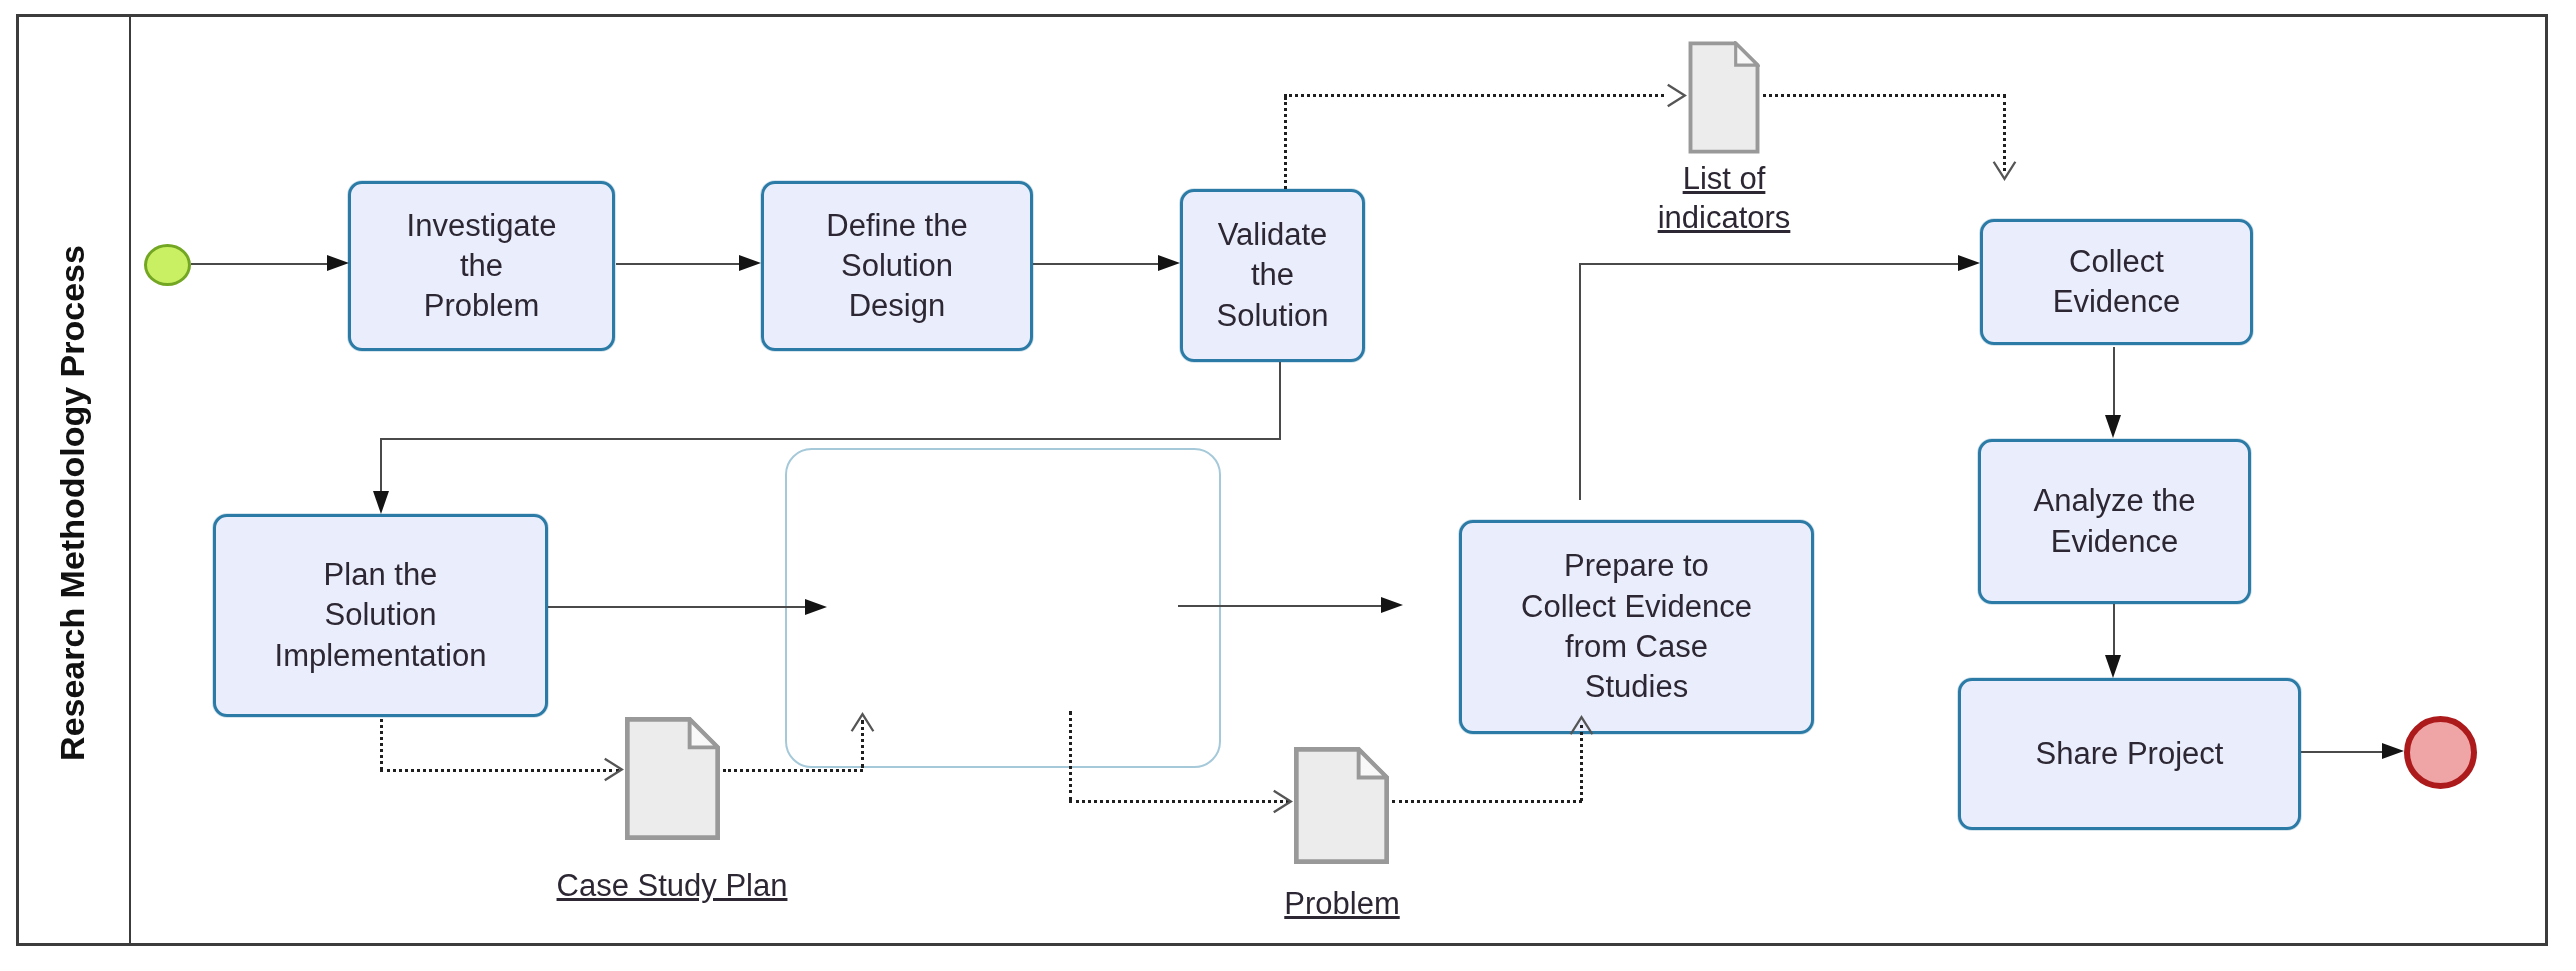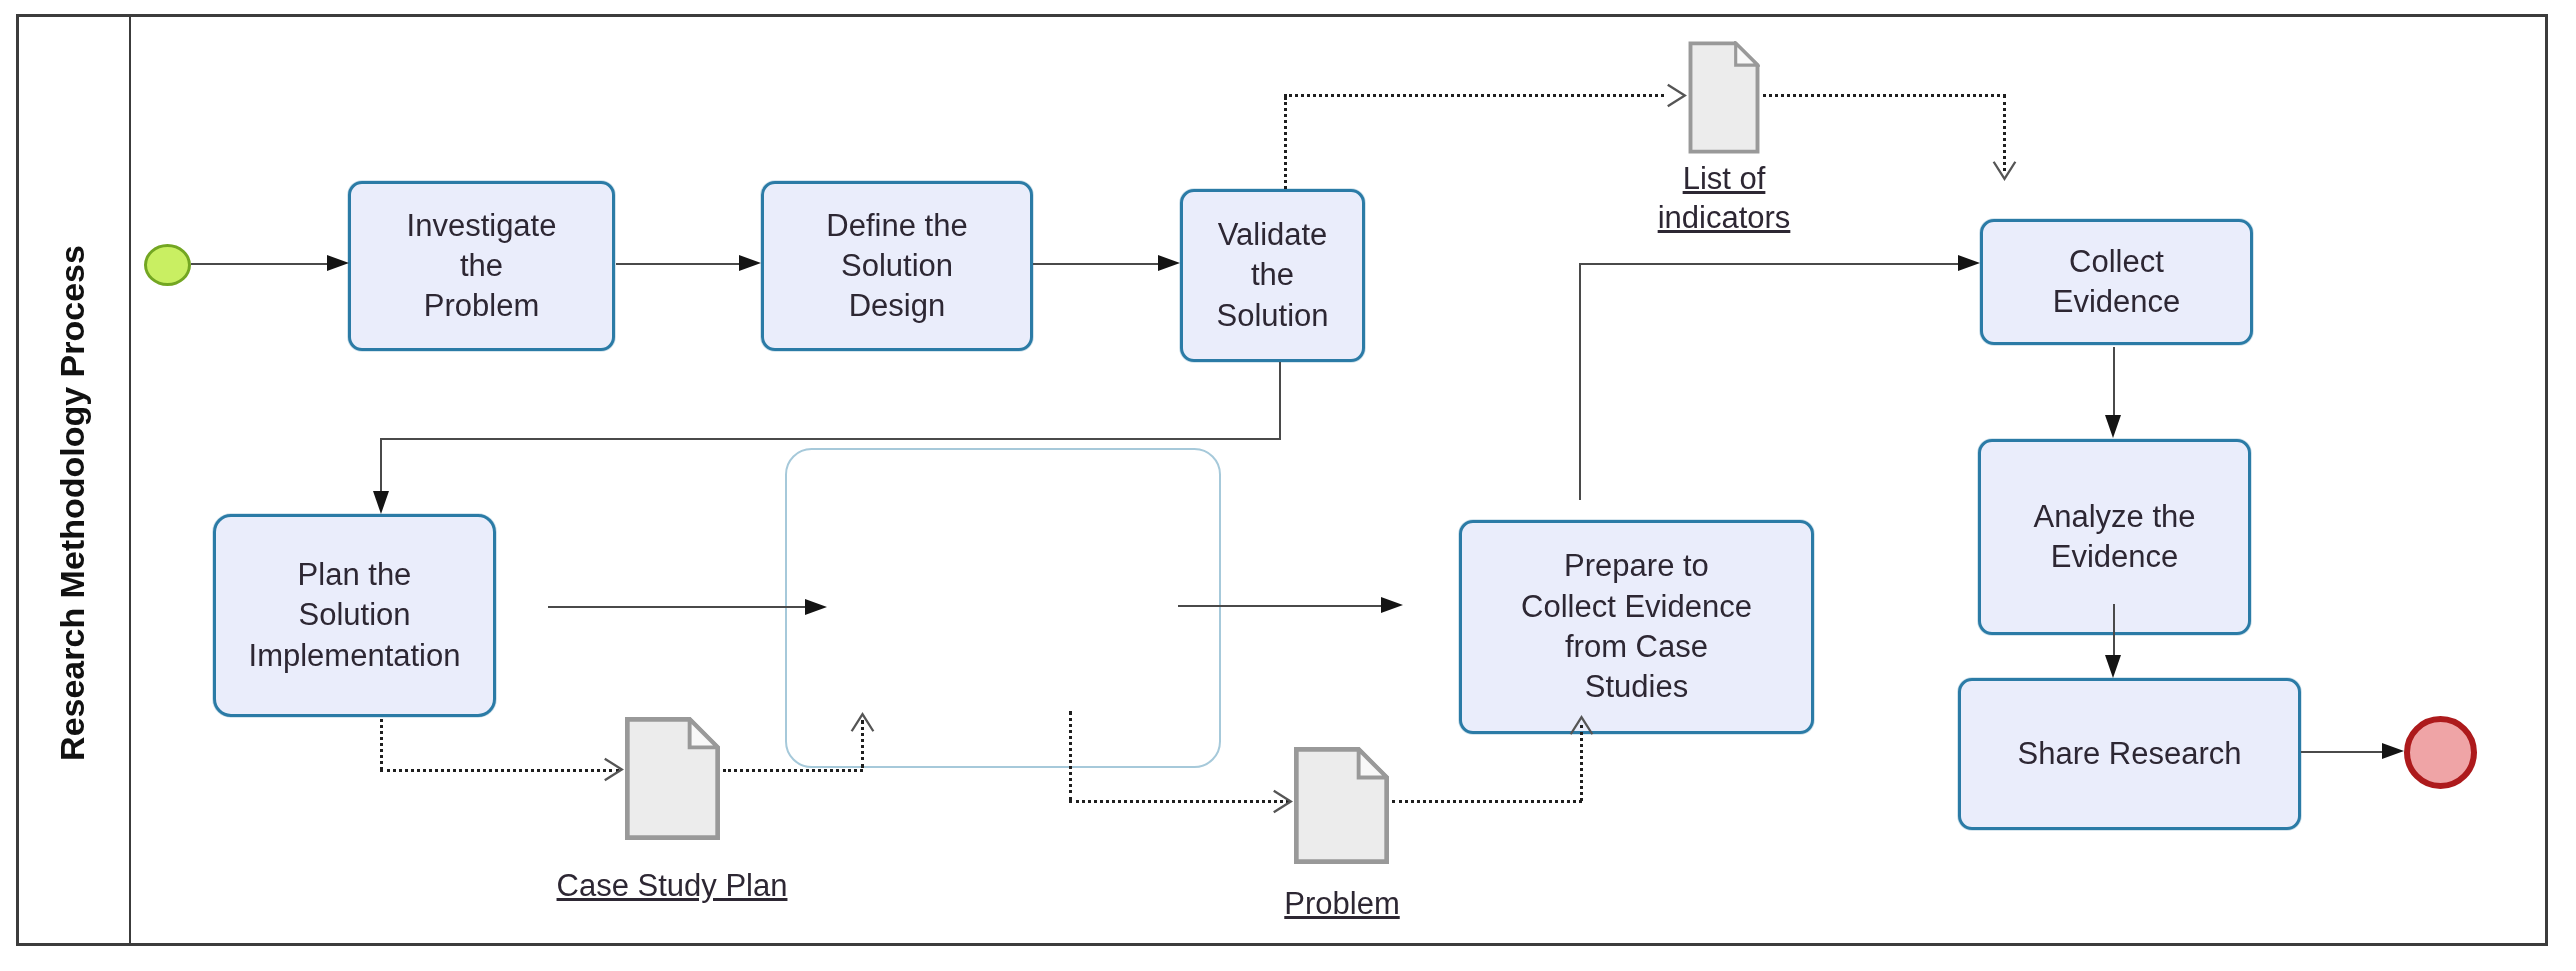--- a/index.html
+++ b/index.html
@@ -88,39 +88,39 @@
   <div class="task" style="left:1180px;top:189px;width:185px;height:173px;">
     <span class="label">Validate
 the
 Solution</span>
   </div>
   <div class="task" style="left:1980px;top:194px;width:273px;height:126px;margin-top:25px;">
     <span class="label">Collect
 Evidence</span>
   </div>
 
-  <div class="task" style="left:213px;top:514px;width:283px;height:203px;border-radius:18px;">
+  <div class="task" style="left:213px;top:514px;width:335px;height:203px;">
     <span class="label">Plan the
 Solution
 Implementation</span>
   </div>
   <div class="group" style="left:785px;top:448px;width:436px;height:320px;"></div>
   <div class="task" style="left:1459px;top:500px;width:355px;height:214px;margin-top:20px;">
     <span class="label">Prepare to
 Collect Evidence
 from Case
 Studies</span>
   </div>
 
-  <div class="task" style="left:1978px;top:439px;width:273px;height:196px;">
+  <div class="task" style="left:1978px;top:439px;width:273px;height:165px;">
     <span class="label">Analyze the
 Evidence</span>
   </div>
   <div class="task" style="left:1958px;top:678px;width:343px;height:152px;">
-    <span class="label">Share Research</span>
+    <span class="label">Share Project</span>
   </div>
 
   <div class="event end"></div>
 
   <div class="doc" style="left:1688px;top:41px;">
     <svg width="72" height="113" viewBox="0 0 92 145">
       <path d="M3,3 H61 L89,31 V142 H3 Z" fill="#ececec" stroke="#999999" stroke-width="5"></path>
       <path d="M61,3 L61,31 L89,31 Z" fill="#f8f8f8" stroke="#999999" stroke-width="4"></path>
     </svg>
   </div>

